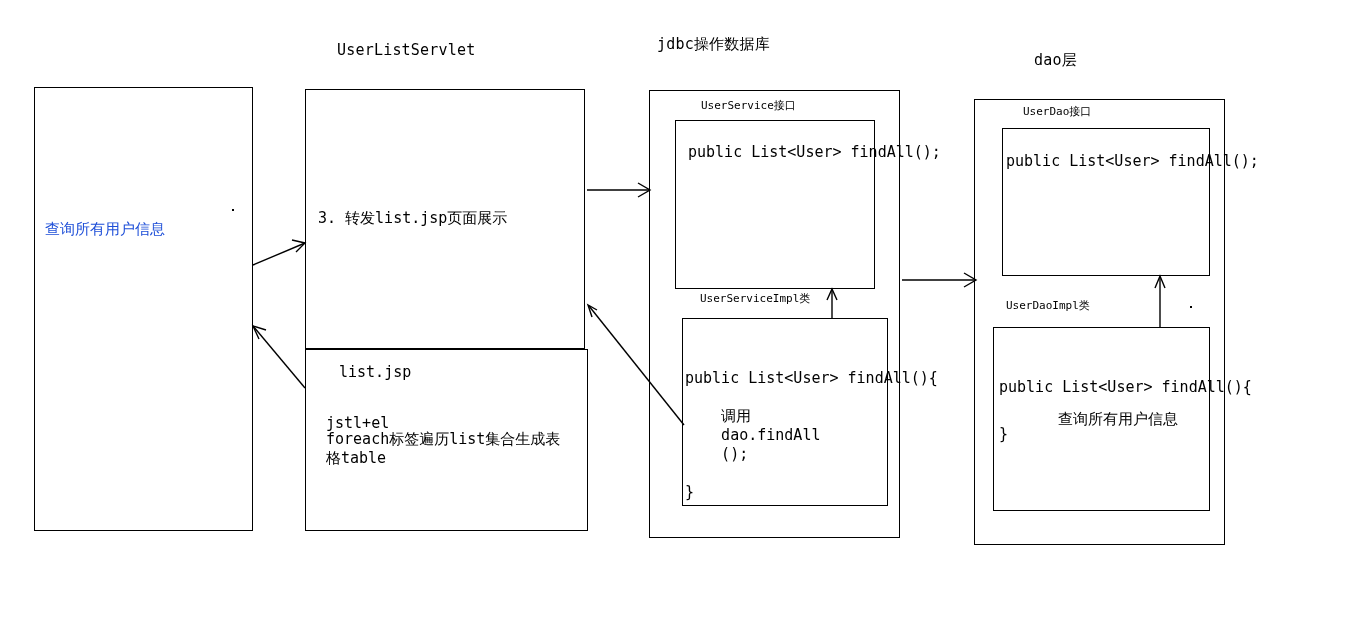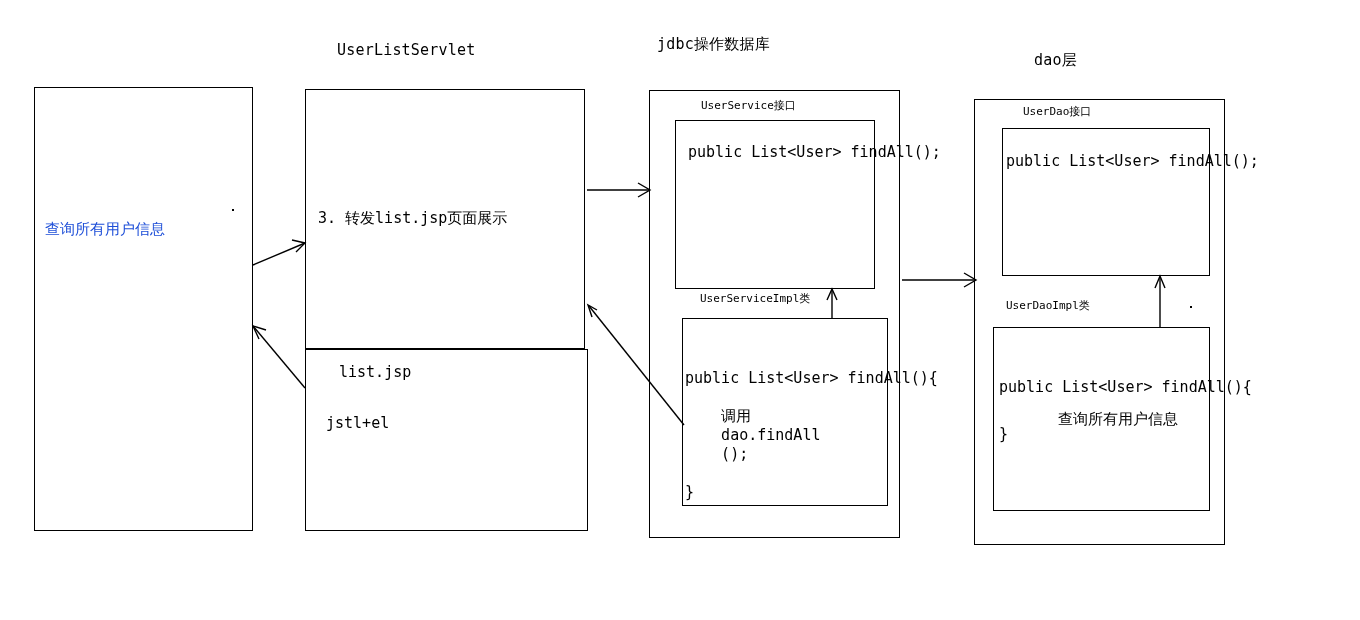--- a/index.html
+++ b/index.html
@@ -77,20 +77,22 @@
   <div class="dot" style="left:232px; top:209px;"></div>
 
   <div class="box" style="left:305px; top:89px; width:280px; height:260px;"></div>
 
   <div class="lbl code" style="left:318px; top:209px;">3. 转发list.jsp页面展示</div>
 
   <div class="box" style="left:305px; top:349px; width:283px; height:182px;"></div>
 
   <div class="lbl code" style="left:339px; top:363px;">list.jsp</div>
   <div class="lbl code" style="left:326px; top:414px;">jstl+el</div>
+  <div class="lbl code" style="left:326px; top:430px;">foreach标签遍历list集合生成表
+格table</div>
 
   <div class="box" style="left:649px; top:90px; width:251px; height:448px;"></div>
 
   <div class="lbl boxtitle" style="left:701px; top:98px;">UserService接口</div>
 
   <div class="box" style="left:675px; top:120px; width:200px; height:169px;"></div>
   <div class="lbl code" style="left:688px; top:143px;">public List&lt;User&gt; findAll();</div>
 
   <div class="lbl boxtitle" style="left:700px; top:291px;text-align:right;">UserServiceImpl类</div>
 

